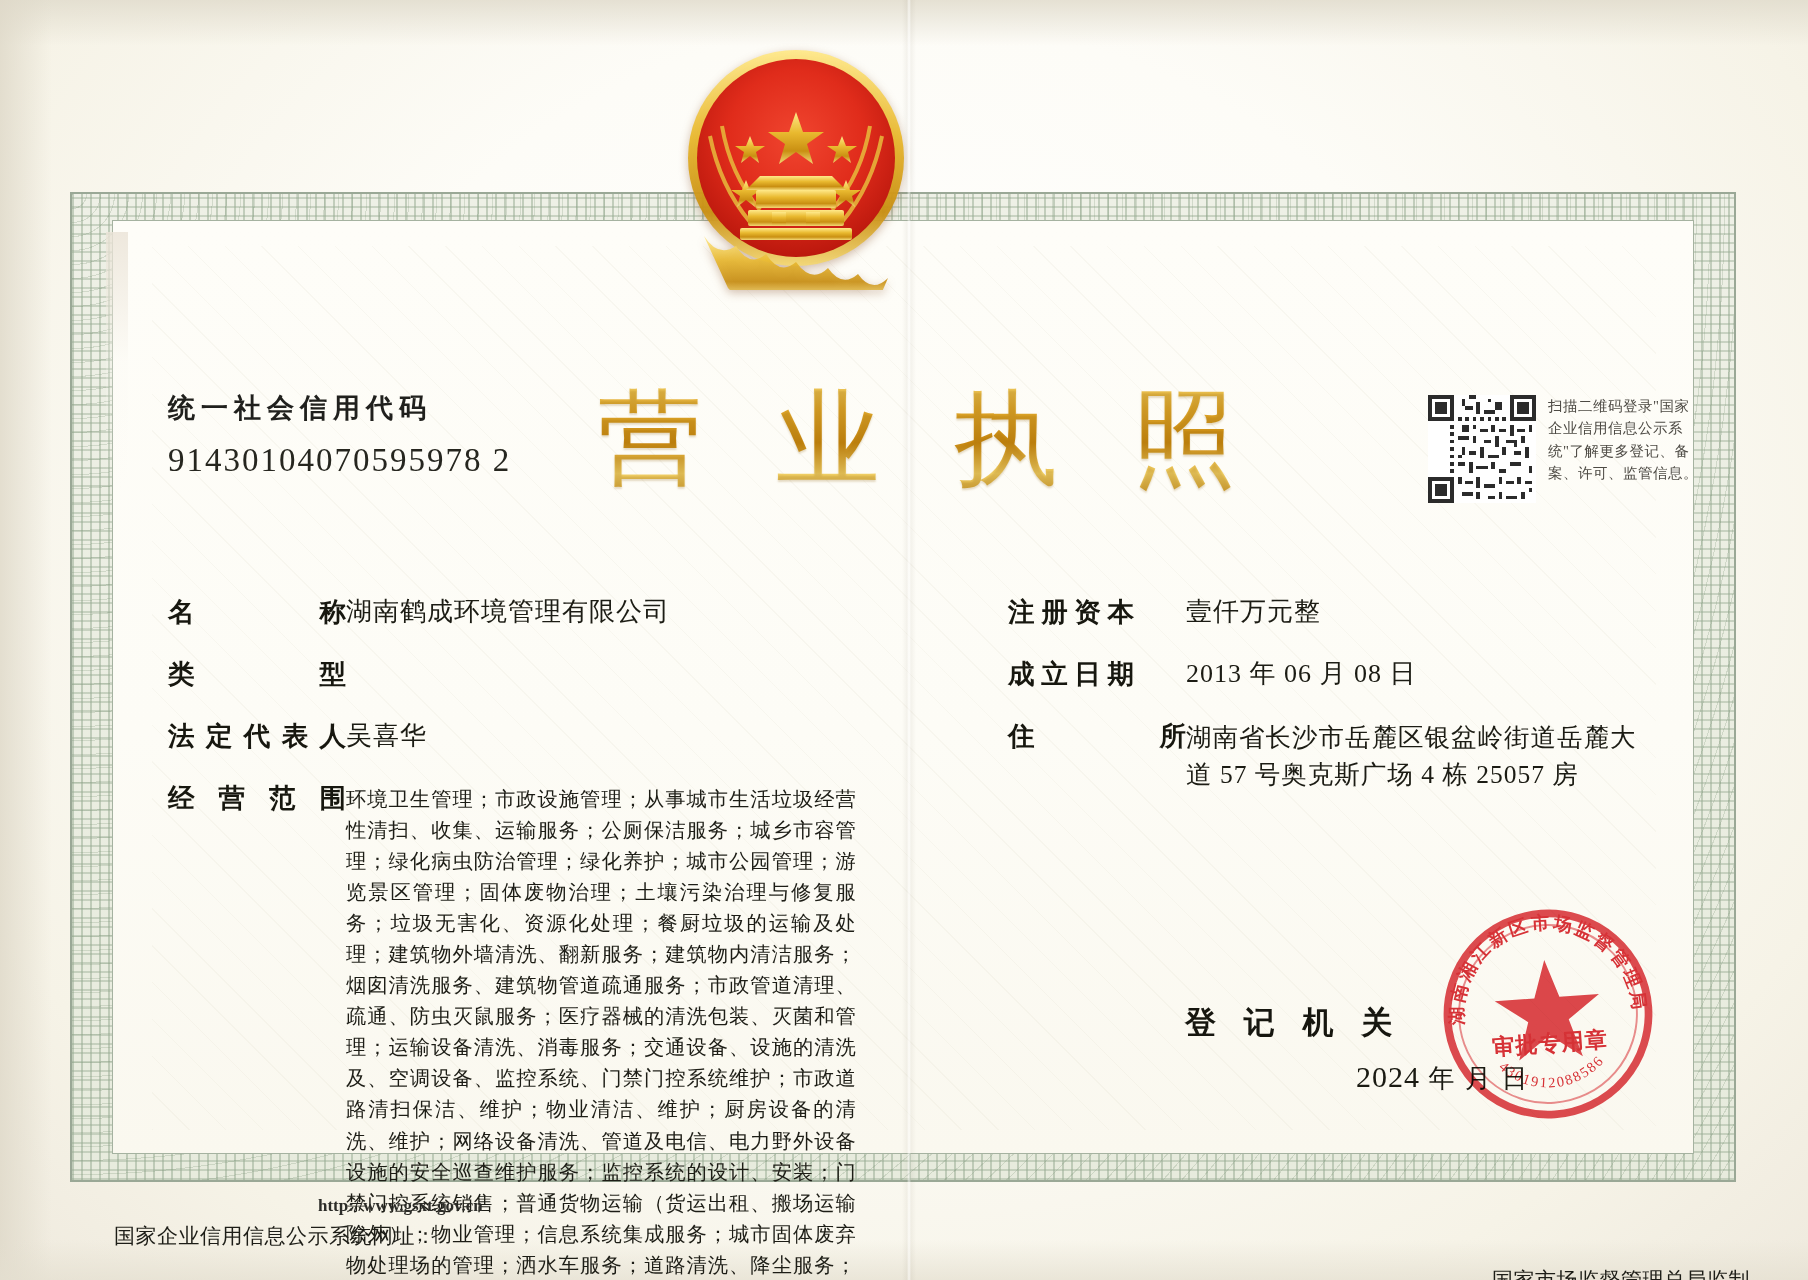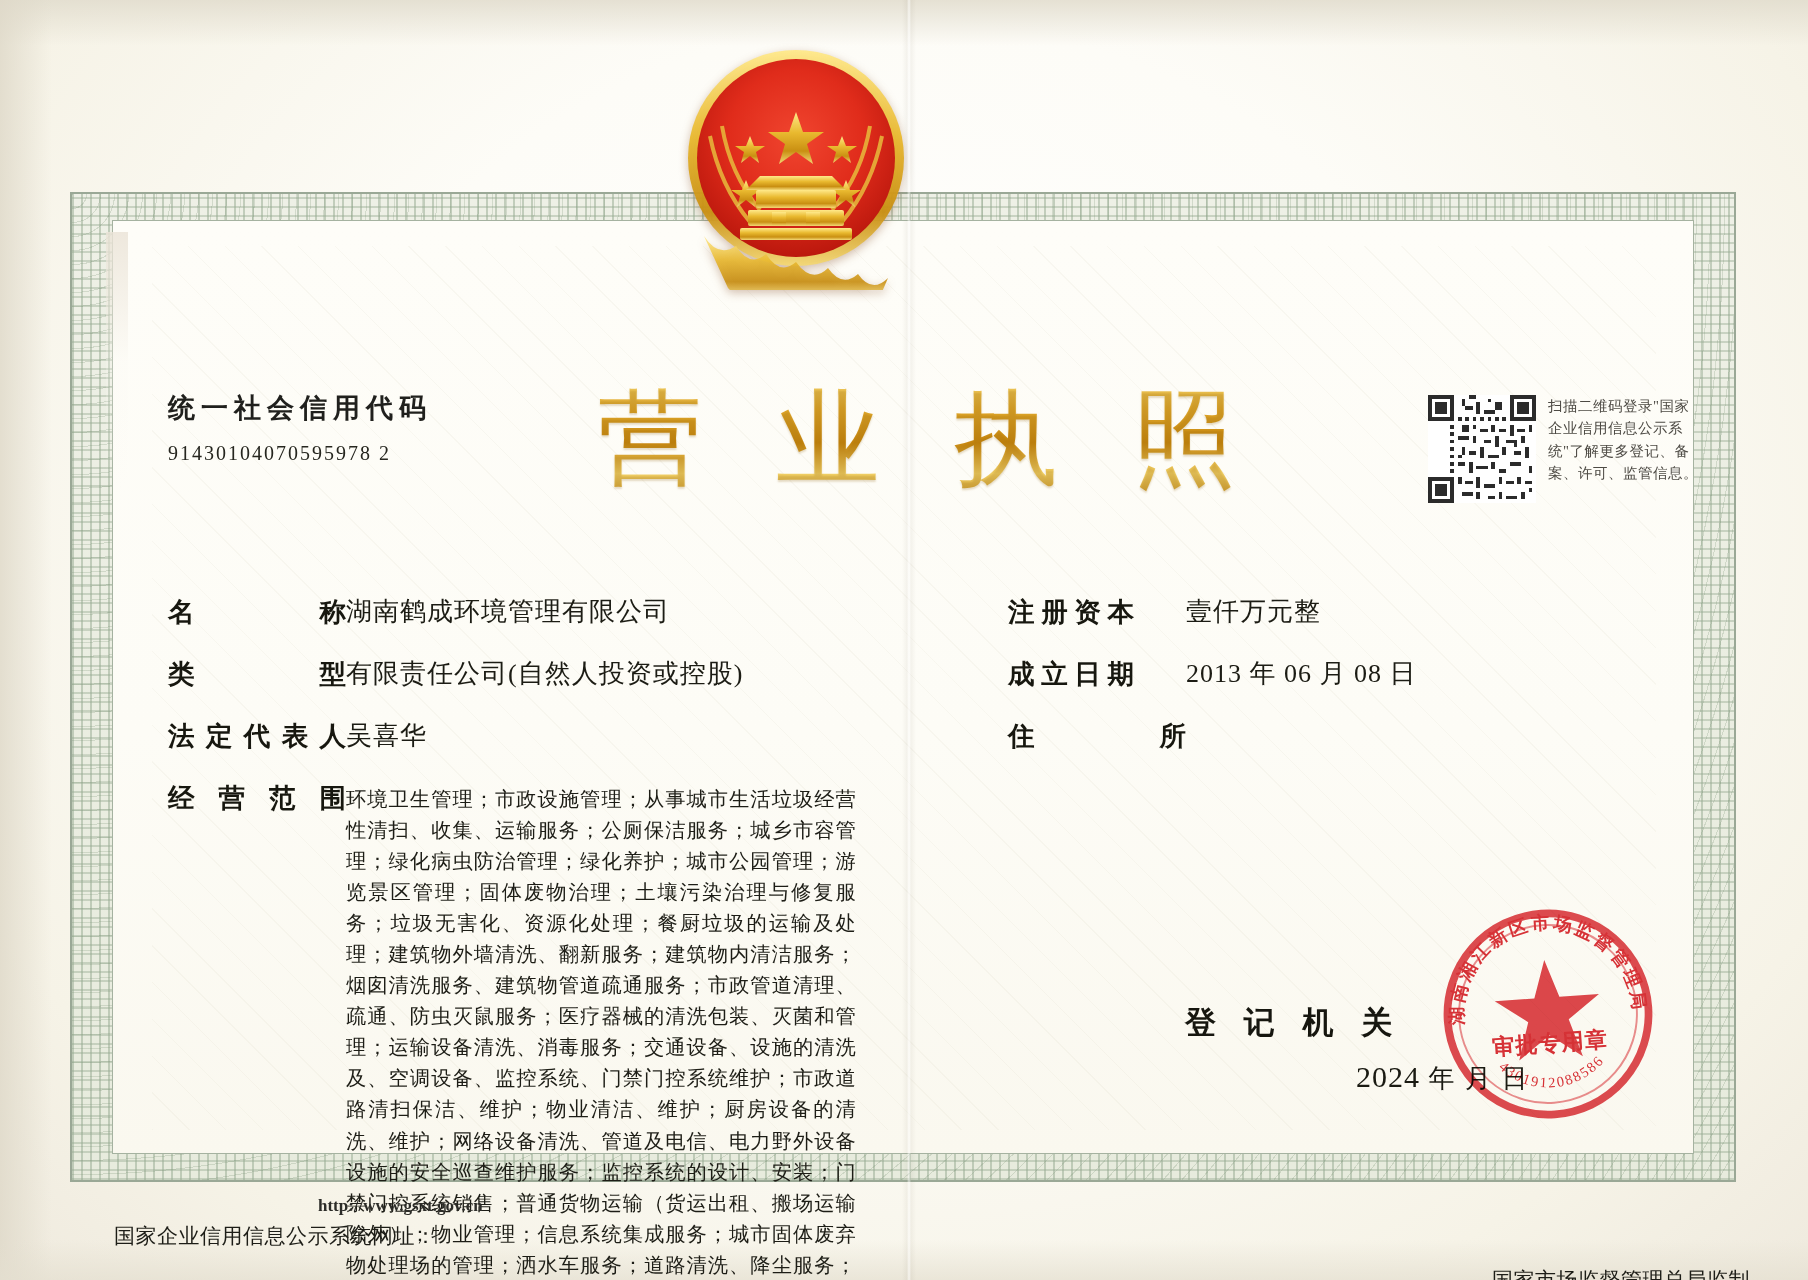--- a/index.html
+++ b/index.html
@@ -155,21 +155,21 @@
   }
   .code-label {
     font-size: 27px;
     letter-spacing: 6px;
     color: #20201d;
     font-weight: 600;
     white-space: nowrap;
   }
   .code-value {
     margin-top: 16px;
-    font-size: 20px;
+    font-size: 33px;
     letter-spacing: 2px;
     color: #26261f;
     white-space: nowrap;
   }
 
   
   .qr-block {
     position: absolute;
     right: 110px;
     top: 395px;
@@ -495,21 +495,20 @@
         <span>称</span>
       </div>
       <div class="val">湖南鹤成环境管理有限公司</div>
     </div>
 
     <div class="row">
       <div class="lbl">
         <span>类</span>
         <span>型</span>
       </div>
-      <div class="val">有限责任公司(自然人投资或控股)</div>
     </div>
 
     <div class="row">
       <div class="lbl">
         <span>法</span>
         <span>定</span>
         <span>代</span>
         <span>表</span>
         <span>人</span>
       </div>
@@ -538,20 +537,21 @@
     <div class="row">
       <div class="lbl wide">成 立 日 期</div>
       <div class="val">2013 年 06 月 08 日</div>
     </div>
 
     <div class="row">
       <div class="lbl">
         <span>住</span>
         <span>所</span>
       </div>
+      <div class="val addr">湖南省长沙市岳麓区银盆岭街道岳麓大道 57 号奥克斯广场 4 栋 25057 房</div>
     </div>
 
   </div>
 
   <div class="reg-auth">登 记 机 关</div>
   <div class="reg-date">
     <span class="y">2024</span>
     <span>年    月    日</span>
   </div>
 

